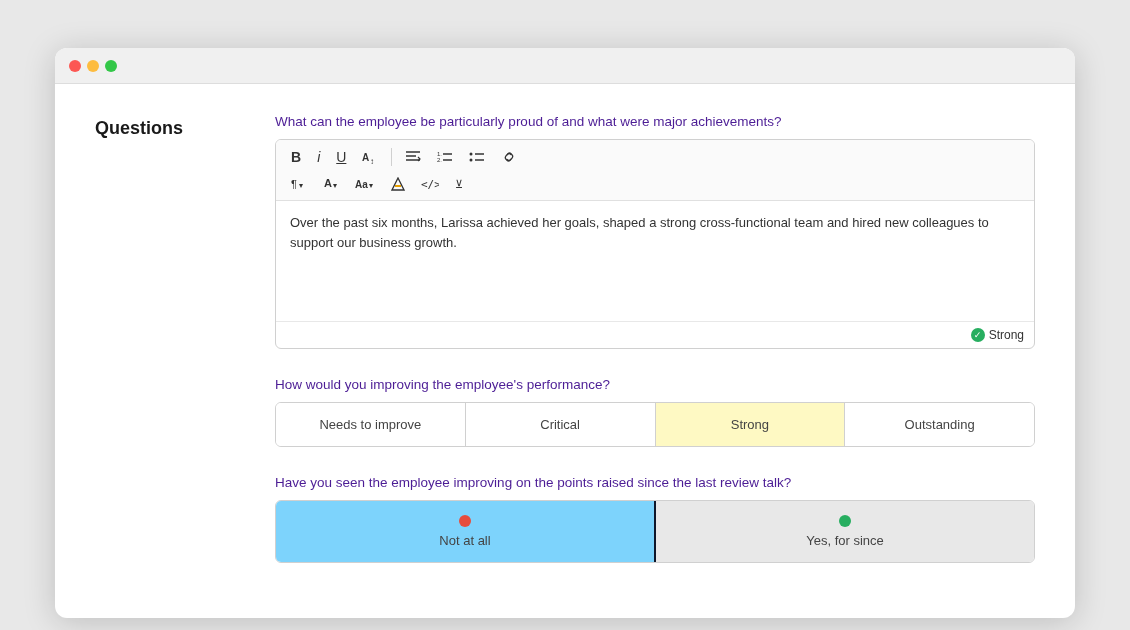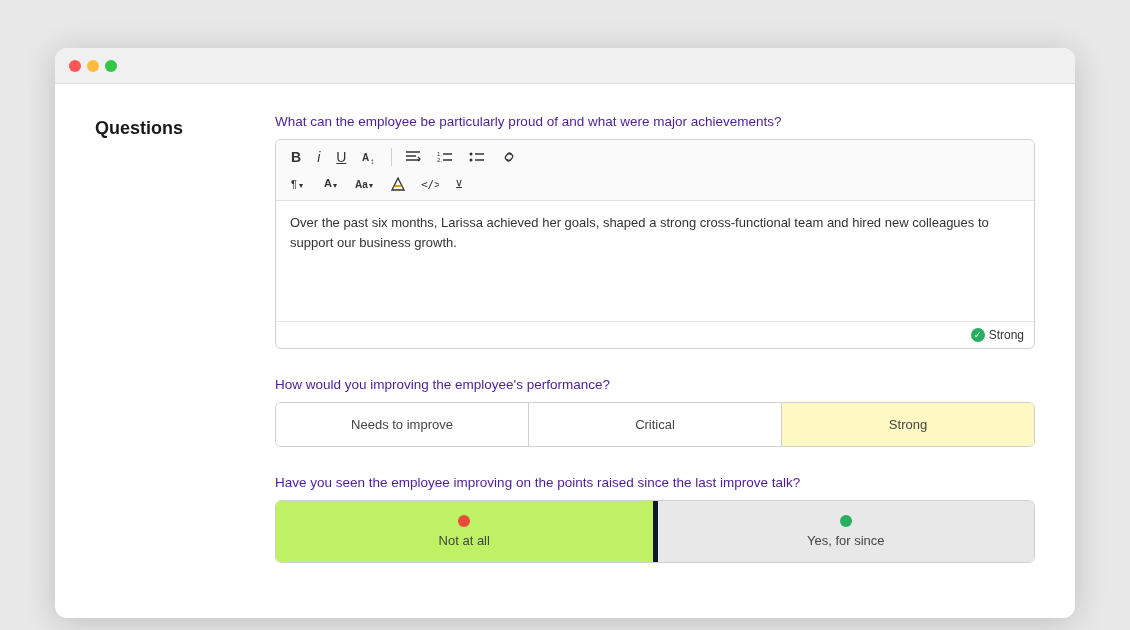--- a/index.html
+++ b/index.html
@@ -201,22 +201,22 @@
       overflow: hidden;
     }
 
     .improvement-option {
       flex: 1;
       padding: 14px 10px;
       text-align: center;
       font-size: 13px;
       color: #444;
       cursor: pointer;
-      border-right: 5px solid #0f172a;
-      background: #bef264;
+      border-right: 2px solid #0f172a;
+      background: #7dd3fc;
       display: flex;
       flex-direction: column;
       align-items: center;
       gap: 6px;
       transition: background 0.15s;
     }
 
     .improvement-option:last-child { border-right: none; }
     .improvement-option.selected { background: #e8e8e8; }
 
@@ -353,25 +353,26 @@
           </div>
         </div>
       </div>
 
       <div class="question-block">
         <div class="question-label">How would you improving the employee's performance?</div>
         <div class="rating-options">
           <div class="rating-option">Needs to improve</div>
           <div class="rating-option">Critical</div>
           <div class="rating-option selected">Strong</div>
+          <div class="rating-option">Outstanding</div>
         </div>
       </div>
 
       <div class="question-block">
-        <div class="question-label">Have you seen the employee improving on the points raised since the last improve talk?</div>
+        <div class="question-label">Have you seen the employee improving on the points raised since the last review talk?</div>
         <div class="improvement-options">
           <div class="improvement-option">
             <div class="option-dot dot-red"></div>
             <span>Not at all</span>
           </div>
           <div class="improvement-option selected">
             <div class="option-dot dot-green"></div>
             <span>Yes, for since</span>
           </div>
         </div>

